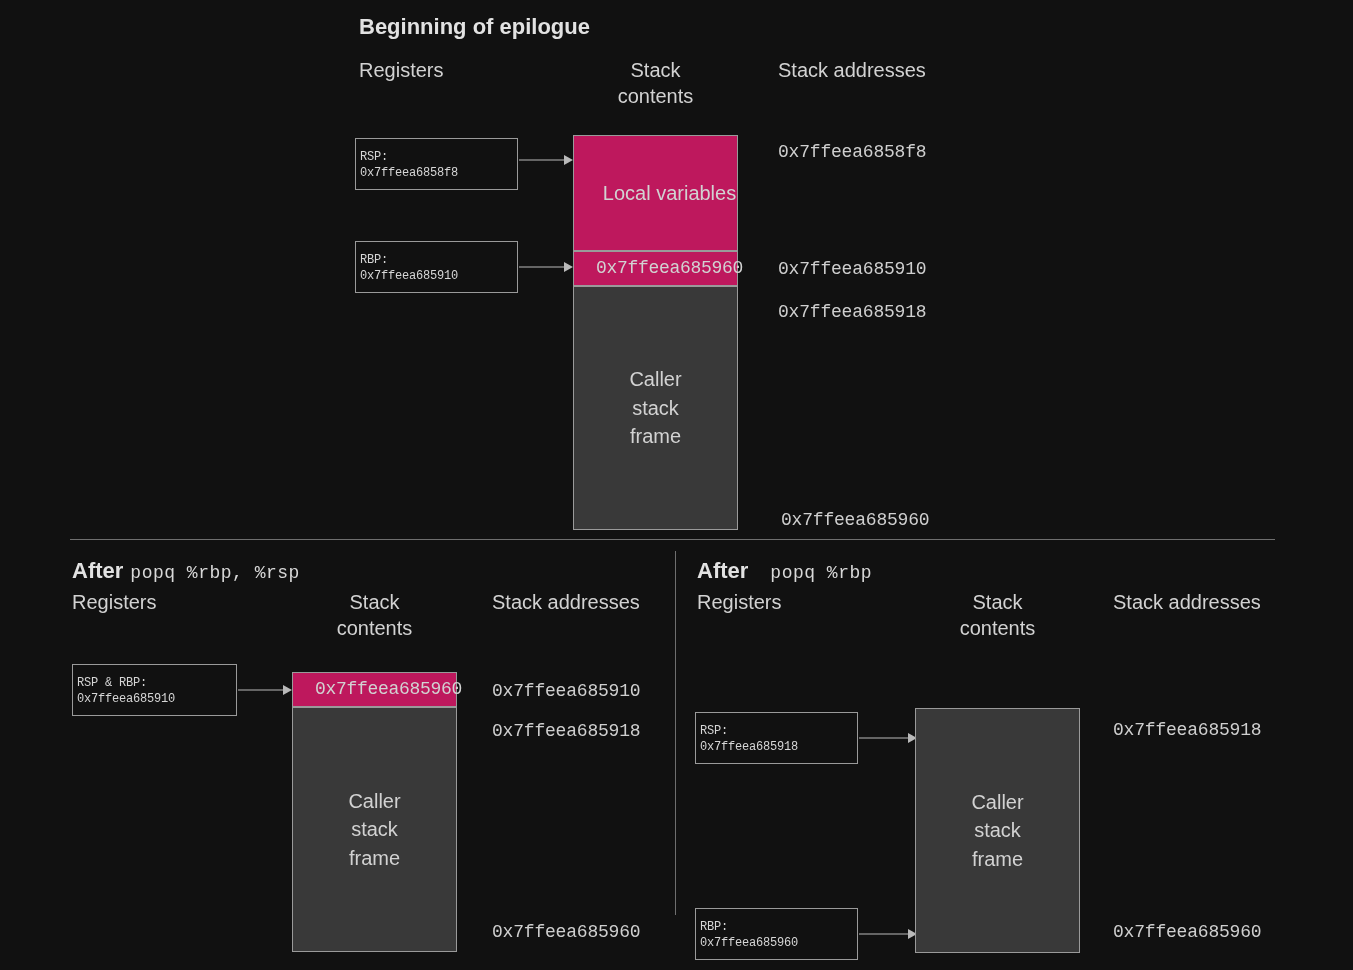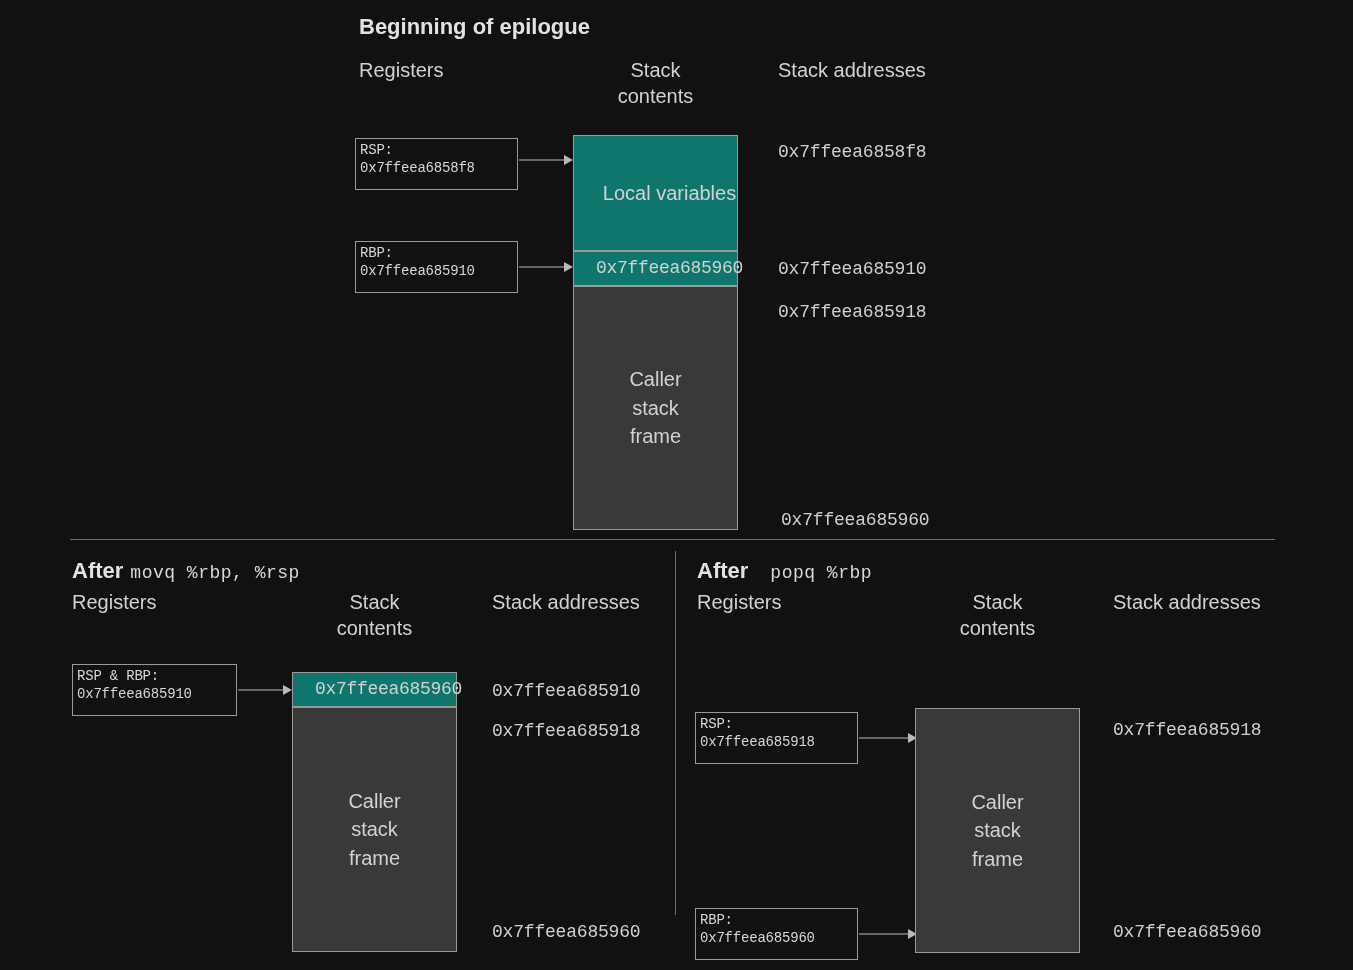--- a/index.html
+++ b/index.html
@@ -51,39 +51,39 @@
     color: #cfcfcf;
     white-space: nowrap;
     letter-spacing: -0.2px;
   }
 
   
   .regbox {
     border: 1px solid #9a9a9a;
     background: #111111;
     font-family: "Liberation Mono", monospace;
-    font-size: 14px;
+    font-size: 12px;
     color: #d6d6d6;
     line-height: 1.32;
-    padding: 2px 3px 3px 4px;
+    padding: 11px 3px 3px 4px;
     box-sizing: border-box;
     white-space: pre;
     letter-spacing: -0.2px;
   }
 
   
   .cell {
     box-sizing: border-box;
     border: 1px solid #9a9a9a;
     display: flex;
     align-items: center;
     justify-content: center;
     text-align: center;
   }
-  .cell.dark   { background: #0f766e; padding-left: 28px; }
+  .cell.dark   { background: #be185d; padding-left: 28px; }
   .cell.gray   { background: #393939; }
   .cell-text {
     font-family: "Liberation Sans", sans-serif;
     font-size: 20px;
     color: #d2d2d2;
     line-height: 1.42;
     white-space: pre-line;
   }
   .cell-text.mono {
     font-family: "Liberation Mono", monospace;
@@ -155,21 +155,21 @@
 
   <div class="abs addr" style="left:778px; top:142px;">0x7ffeea6858f8</div>
   <div class="abs addr" style="left:778px; top:259px;">0x7ffeea685910</div>
   <div class="abs addr" style="left:778px; top:302px;">0x7ffeea685918</div>
   <div class="abs addr" style="left:781px; top:510px;">0x7ffeea685960</div>
 
   <div class="hdiv" style="left:70px; top:539px; width:1205px;"></div>
   <div class="vdiv" style="left:675px; top:551px; height:364px;"></div>
 
   <div class="abs" style="left:72px; top:558px; white-space:nowrap;">
-    <span class="hdr-bold">After</span><span class="hdr-mono" style="margin-left:7px;">movq %rbp, %rsp</span>
+    <span class="hdr-bold">After</span><span class="hdr-mono" style="margin-left:7px;">popq %rbp, %rsp</span>
   </div>
 
   <div class="abs col-label left" style="left:72px; top:589px;">Registers</div>
   <div class="abs col-label" style="left:292px; top:589px; width:165px;">Stack
 contents</div>
   <div class="abs col-label left" style="left:492px; top:589px;">Stack addresses</div>
 
   <div class="abs regbox" style="left:72px; top:664px; width:165px; height:52px;"><span>RSP &amp; RBP:</span><br><span>0x7ffeea685910</span></div>
 
   <div class="arrow" style="left:238px; top:684px; width:54px; height:12px;">

